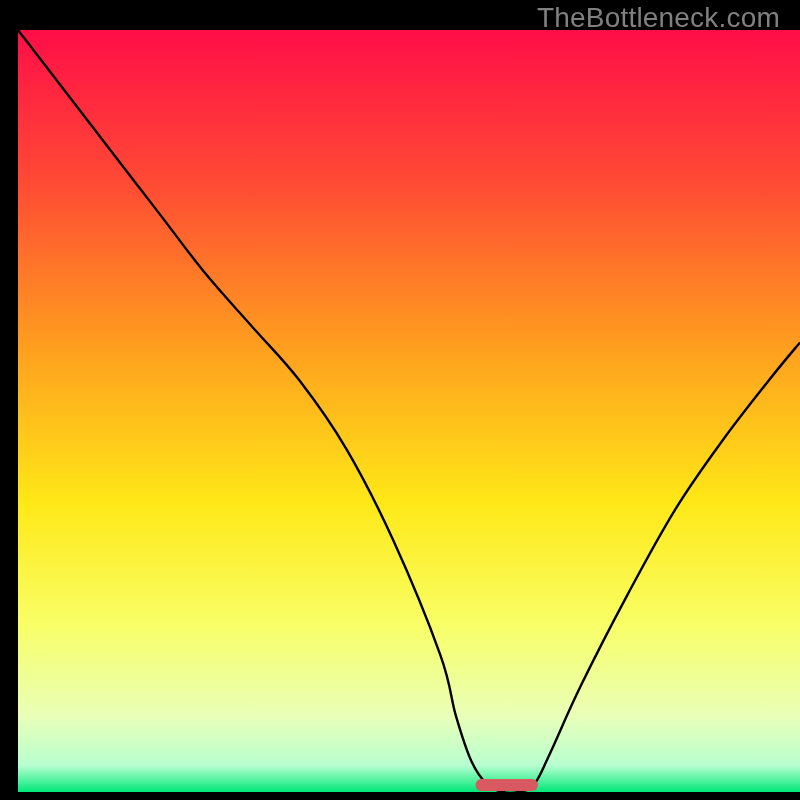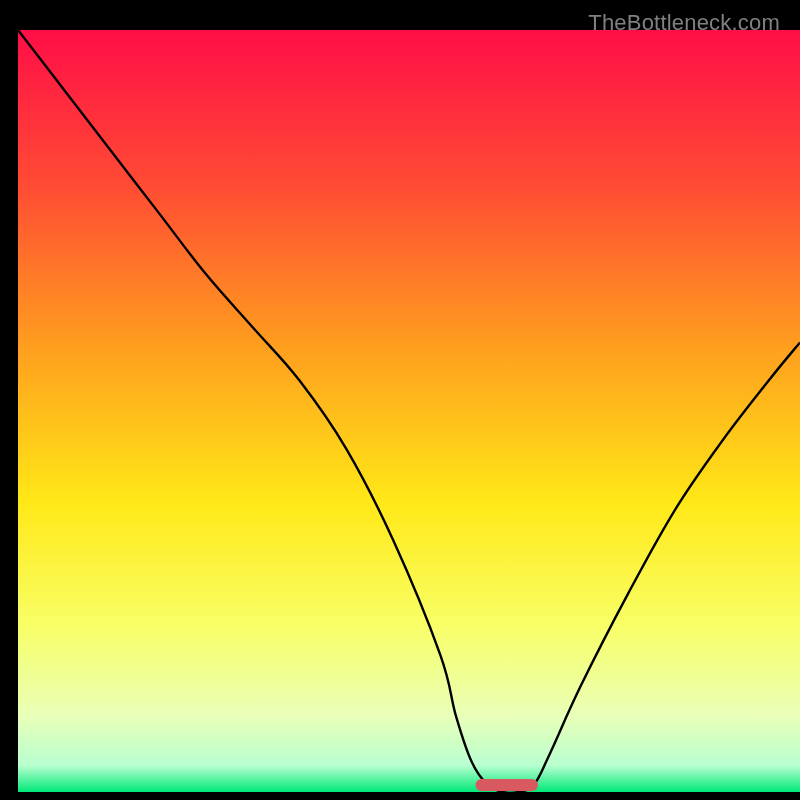--- a/index.html
+++ b/index.html
@@ -1,24 +1,24 @@
 <!DOCTYPE html>
 <html><head>
 <meta charset="utf-8">
 <style>
   * { margin: 0; padding: 0; box-sizing: border-box; }
   html, body { width: 800px; height: 800px; overflow: hidden; background: #000; }
   #wrap { position: relative; width: 800px; height: 800px; }
   svg { display: block; }
   #attribution {
     position: absolute;
-    top: 10px;
+    top: 2px;
     right: 20px;
     font-family: Arial, Helvetica, sans-serif;
-    font-size: 22px;
+    font-size: 28px;
     color: #808080;
     letter-spacing: 0.2px;
   }
 </style>
 </head>
 <body>
 
 <div id="wrap">
 
   <div id="attribution">TheBottleneck.com</div>

